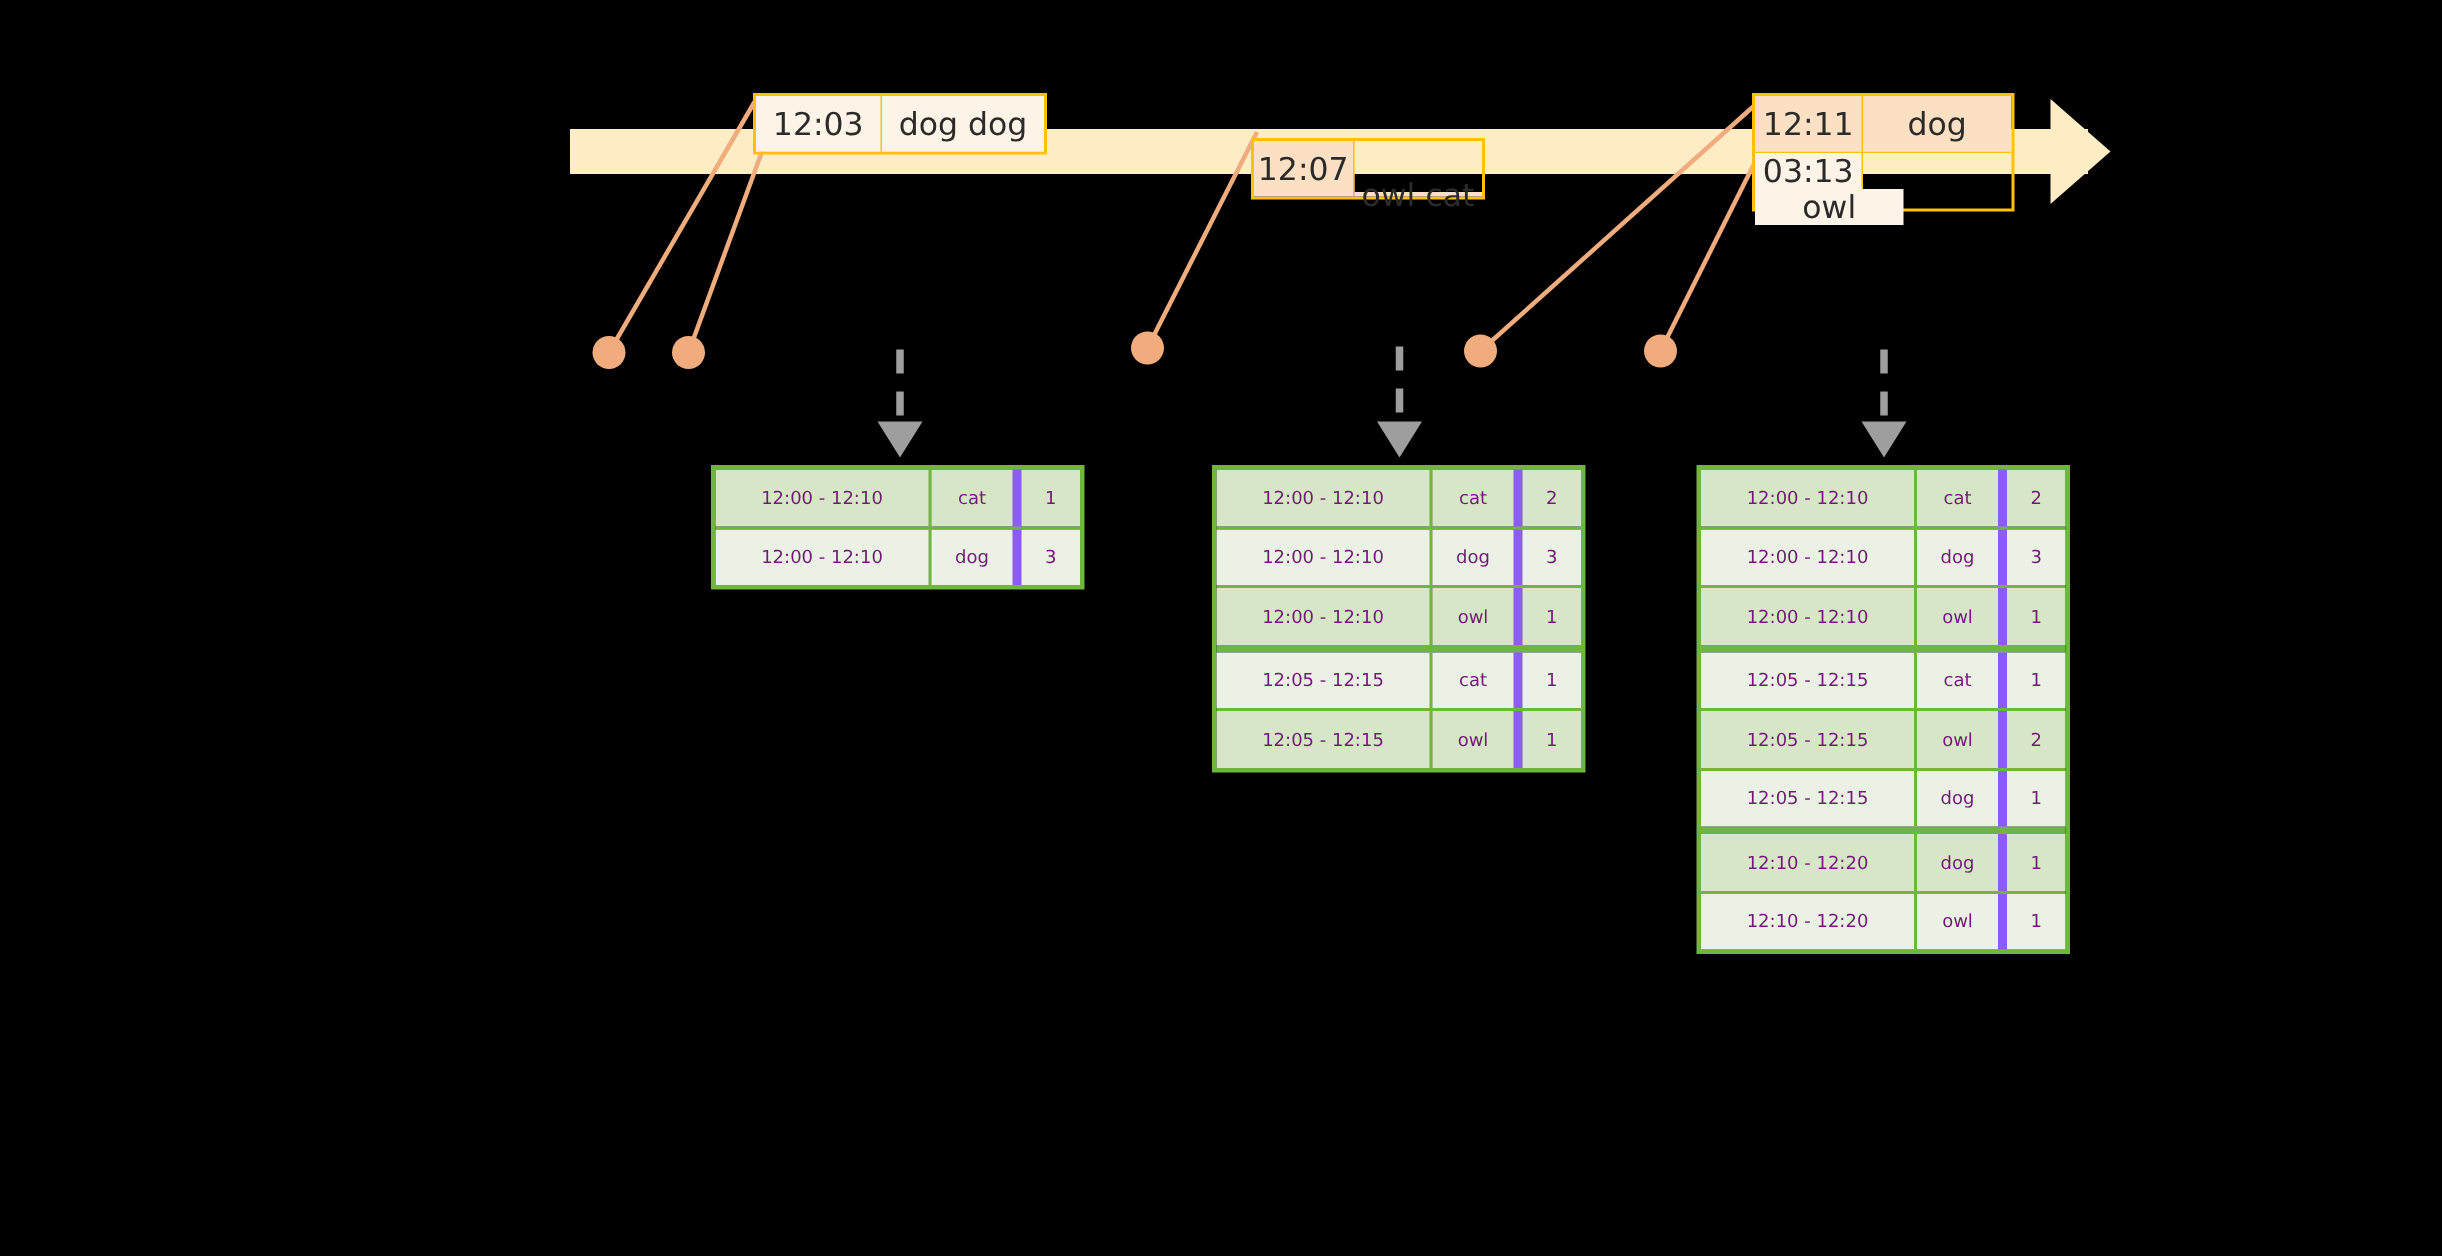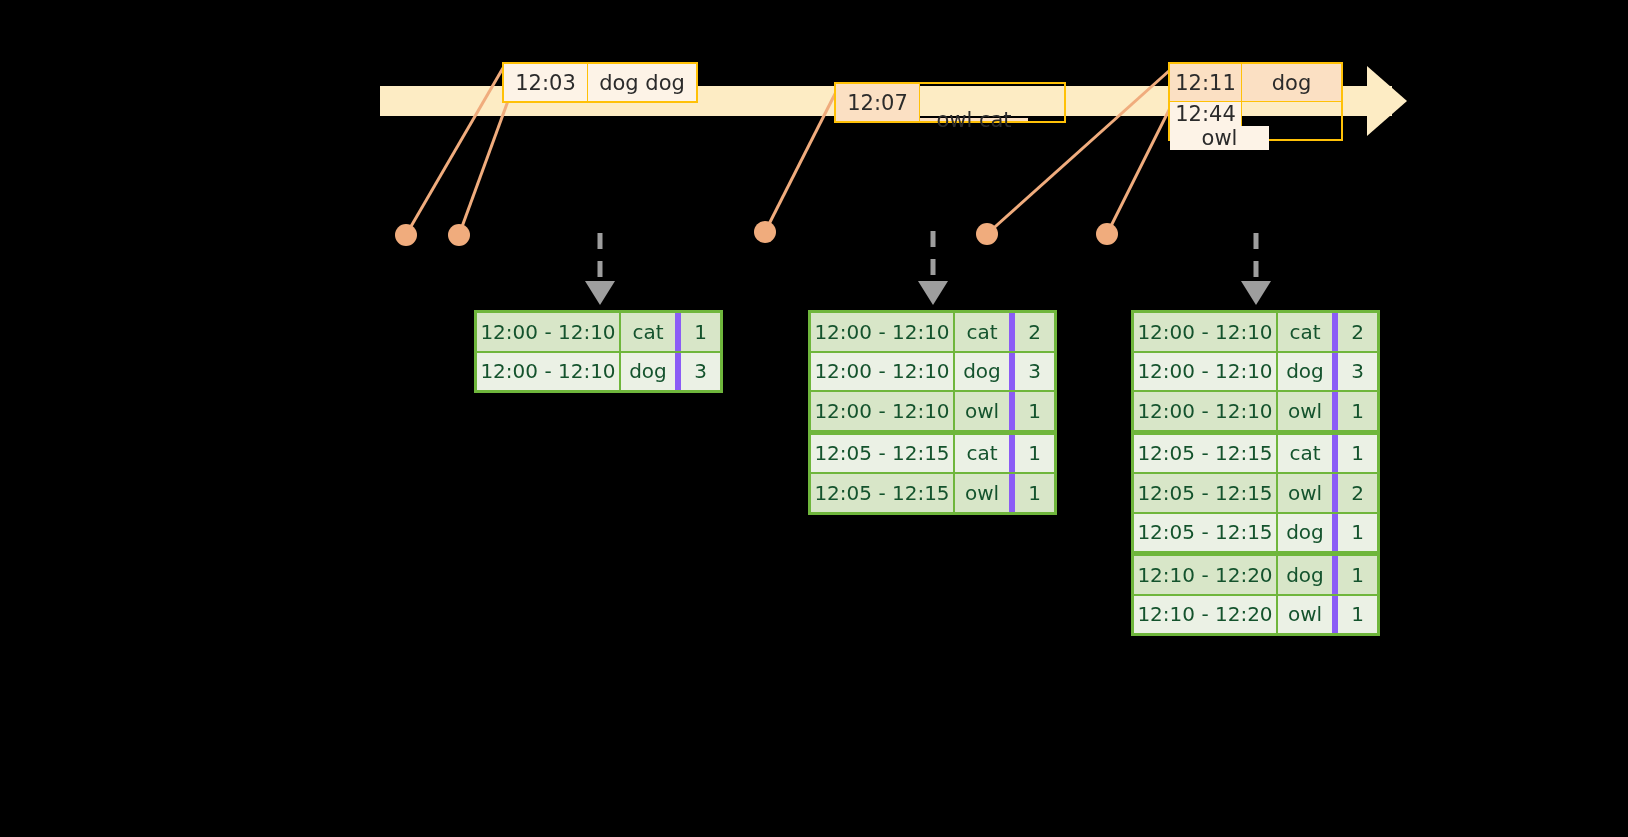--- a/index.html
+++ b/index.html
@@ -60,21 +60,21 @@
   .event-time {
     border-right: 1.5px solid #FFC107;
   }
   .ev-shade-a .event-time, .ev-shade-a .event-words { background: #FBE0C3; }
   .ev-shade-b .event-time, .ev-shade-b .event-words { background: #FDF3E7; }
 
   #event-box-1 { left: 502px; top: 62px; width: 196px; }
   #event-box-1 .event-time  { width: 84px; }
   #event-box-1 .event-words { width: 108px; }
 
-  #event-box-2 { left: 834px; top: 82px; width: 232px; }
+  #event-box-2 { left: 834px; top: 92px; width: 156px; }
   #event-box-2 .event-time  { width: 84px; }
   #event-box-2 .event-words { width: 108px; margin-top: 34px; }
 
   #event-box-3 { left: 1168px; top: 62px; width: 175px; text-align: right; }
   #event-box-3 .event-time  { width: 72px; }
   #event-box-3 .event-words { width: 99px; }
 
   
   #connectors {
     position: absolute;
@@ -92,22 +92,22 @@
   .rt-row {
     display: flex;
     height: 37.5px;
   }
   .rt-row + .rt-row { border-top: 2px solid #6FB63C; }
   .rt-row.group-start { border-top: 5px solid #6FB63C; }
   .rt-cell {
     display: flex;
     align-items: center;
     justify-content: center;
-    font-size: 20px;
-    color: #14532d;
+    font-size: 12px;
+    color: #701a75;
     box-sizing: border-box;
   }
   .rt-win { border-right: 2px solid #6FB63C; }
   .rt-key { border-right: 6px solid #8b5cf6; }
   .rt-shade-a .rt-cell { background: #D8E6C8; }
   .rt-shade-b .rt-cell { background: #EBF1E5; }
 
   #result-table-1 { left: 474px; top: 310px; width: 249px; }
   #result-table-1 .rt-win { width: 144px; }
   #result-table-1 .rt-key { width: 60px; }
@@ -168,21 +168,21 @@
           <div class="event-time">12:07</div>
           <div class="event-words">owl cat</div>
         </div>
       </div>
       <div class="event-box" id="event-box-3">
         <div class="event-row ev-shade-a">
           <div class="event-time">12:11</div>
           <div class="event-words">dog</div>
         </div>
         <div class="event-row ev-shade-b">
-          <div class="event-time">12:44</div>
+          <div class="event-time">03:13</div>
           <div class="event-words">owl</div>
         </div>
       </div>
     </div>
   <div id="result-tables-container">
       <div class="result-table" id="result-table-1">
         <div class="rt-row rt-shade-a">
           <div class="rt-cell rt-win">12:00 - 12:10</div>
           <div class="rt-cell rt-key">cat</div>
           <div class="rt-cell rt-cnt">1</div>

